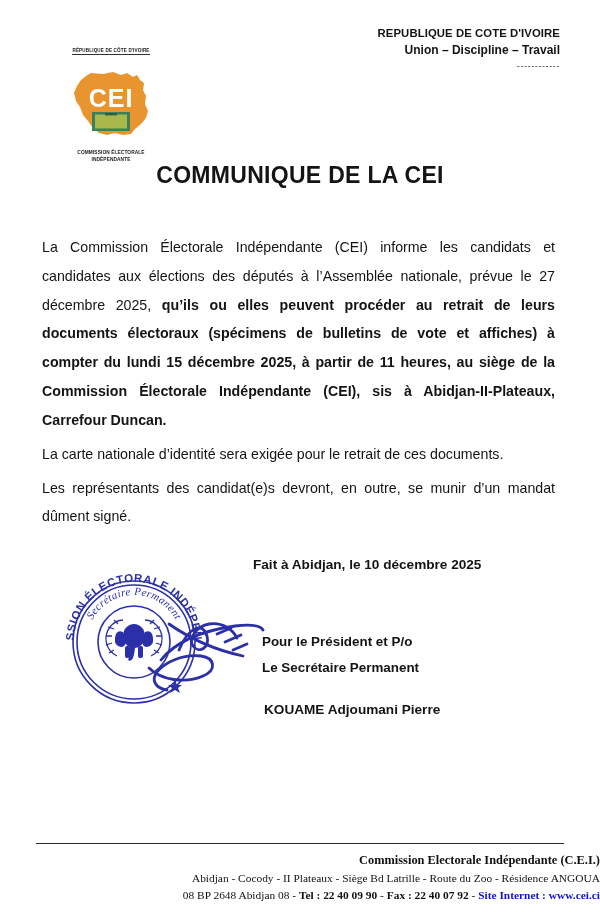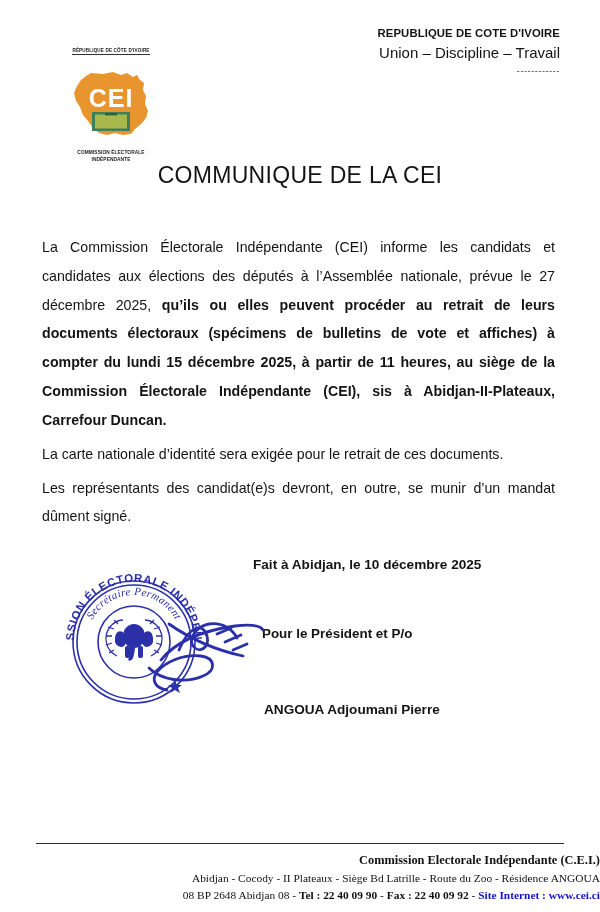--- a/index.html
+++ b/index.html
@@ -62,36 +62,36 @@
     width: 230px;
     text-align: right;
   }
   .republic-line1 {
     font-size: 11.3px;
     font-weight: bold;
     letter-spacing: 0.1px;
     line-height: 1.35;
   }
   .republic-line2 {
-    font-size: 15px;
-    font-weight: normal;
+    font-size: 12px;
+    font-weight: bold;
     line-height: 1.55;
   }
   .republic-dashes {
     font-size: 9px;
     letter-spacing: 0.6px;
     margin-top: 1px;
     color: #333;
   }
 
   
   .doc-title {
     text-align: center;
     font-size: 23px;
-    font-weight: normal;
+    font-weight: bold;
     letter-spacing: 0.3px;
     margin-top: 12px;
   }
 
   
   .body-wrap {
     margin: 44px 45px 0 42px;
   }
   .para {
     font-size: 14.2px;
@@ -112,21 +112,21 @@
   .place-date {
     position: absolute;
     left: 253px;
     top: 0;
     font-size: 13.6px;
     font-weight: bold;
   }
   .sig-titles {
     position: absolute;
     left: 262px;
-    top: 64px;
+    top: 72px;
     font-size: 13.4px;
     font-weight: bold;
     line-height: 1.95;
   }
   .sig-name {
     position: absolute;
     left: 264px;
     top: 145px;
     font-size: 13.6px;
     font-weight: bold;
@@ -224,23 +224,24 @@
   <p class="para nojust">La carte nationale d’identité sera exigée pour le retrait de ces documents.</p>
   <p class="para">Les représentants des candidat(e)s devront, en outre, se munir d’un mandat dûment signé.</p>
 </div>
 
 <div class="sig-area">
 
   <div class="place-date">Fait à Abidjan, le 10 décembre 2025</div>
 
   <div class="sig-titles">
     <div>Pour le Président et P/o</div>
-  </div>
-
-  <div class="sig-name">ANGOUA Adjoumani Pierre</div>
+    <div>Le Secrétaire Permanent</div>
+  </div>
+
+  <div class="sig-name">KOUAME Adjoumani Pierre</div>
 
   <div class="stamp">
     <svg width="210" height="145" viewBox="0 0 210 145" xmlns="http://www.w3.org/2000/svg">
       <defs>
         <path id="outerArc" d="M 17 78 A 60 60 0 1 1 137 78"></path>
         <path id="innerArc" d="M 30 78 A 47 47 0 1 1 124 78"></path>
       </defs>
 
       <g stroke="#2B2FA8" fill="none" stroke-width="1.6">
         <circle cx="77" cy="78" r="61"></circle>
@@ -285,16 +286,16 @@
     </svg>
   </div>
 </div>
 
 <div class="footer">
   <div class="footer-rule"></div>
   <div class="footer-text">
     <div class="footer-org">Commission Electorale Indépendante (C.E.I.)</div>
     <div class="footer-addr">Abidjan - Cocody - II Plateaux - Siège Bd Latrille - Route du Zoo -  Résidence ANGOUA</div>
     <div class="footer-contact">
-      <span class="plain">08 BP 2648 Abidjan 08</span><span class="plain"> - </span><span>Tel : 22 40 09 90</span><span class="plain"> - </span><span>Fax : 22 40 09 92</span><span class="plain"> - </span><span class="footer-site">Site Internet : www.cei.ci</span>
+      <span class="plain">08 BP 2648 Abidjan 08</span><span class="plain"> - </span><span>Tel : 22 40 09 90</span><span class="plain"> - </span><span>Fax : 22 40 07 92</span><span class="plain"> - </span><span class="footer-site">Site Internet : www.cei.ci</span>
     </div>
   </div>
 </div>
 
 </body></html>

